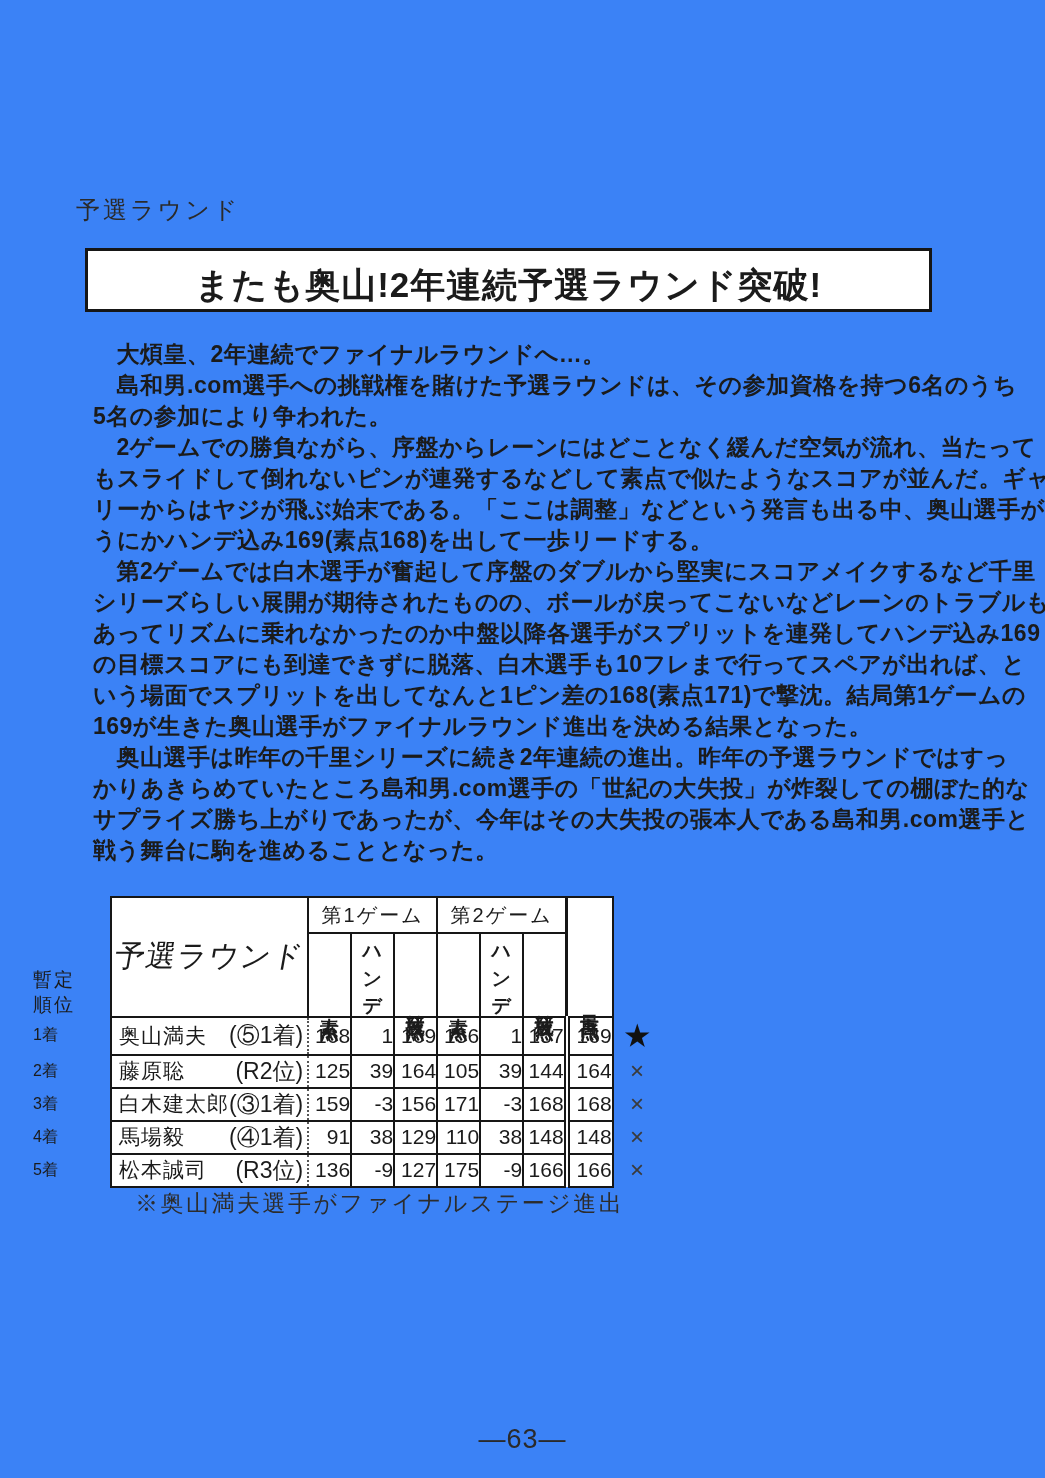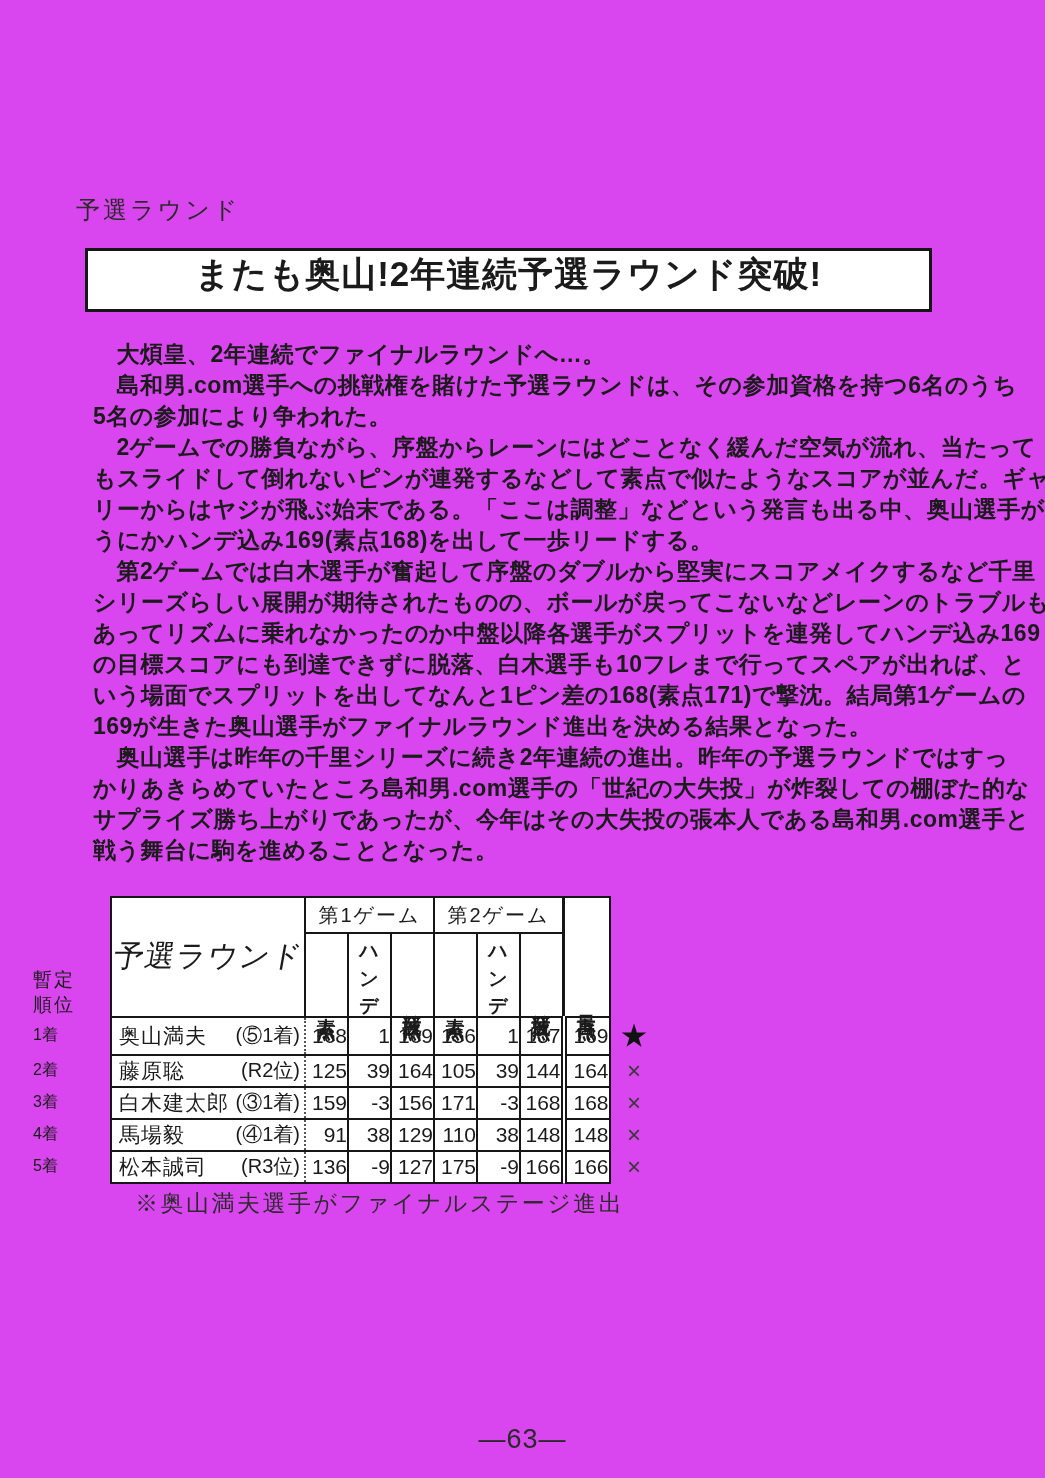--- a/index.html
+++ b/index.html
@@ -1,33 +1,33 @@
 <!DOCTYPE html>
 <html lang="ja"><head>
 <meta charset="utf-8">
 <style>
   html,body{margin:0;padding:0;}
   body{
     width:1045px;height:1478px;background:#ffffff;position:relative;
     font-family:"Liberation Sans",sans-serif;color:#1b1b1b;
     -webkit-font-smoothing:antialiased;
   }
-  .page{position:absolute;inset:0;background:#d946ef;overflow:hidden;}
+  .page{position:absolute;inset:0;background:#3b82f6;overflow:hidden;}
 
   
   .section-label{
     position:absolute;left:76px;top:194px;
     font-size:24px;letter-spacing:3px;color:#2a2a2a;
   }
 
   
   .title-box{
     position:absolute;left:85px;top:248px;width:841px;height:58px;
     border:3px solid #161616;background:#fff;
-    display:flex;align-items:flex-start;justify-content:center;
+    display:flex;align-items:flex-end;justify-content:center;
   }
   .title-box .headline{
     font-size:35px;font-weight:bold;letter-spacing:1px;white-space:nowrap;
   }
 
   
   .article{position:absolute;left:85px;top:339px;width:930px;margin-left:8px;}
   .article .line{
     font-size:23px;font-weight:bold;line-height:31px;
     white-space:nowrap;letter-spacing:0.5px;
@@ -59,21 +59,21 @@
     display:inline-block;padding-bottom:4px;font-weight:bold;
   }
   .best-head{border-left:3px solid #161616;}
 
   .name-cell{
     border-right:2px dotted #555;font-size:21px;
   }
   .name-flex{display:flex;justify-content:space-between;align-items:center;
     padding:0 4px 0 7px;}
   .nm{letter-spacing:1px;white-space:nowrap;}
-  .sd{font-size:20px;white-space:nowrap;}
+  .sd{font-size:23px;white-space:nowrap;}
 
   .num{font-size:21px;text-align:right;padding-right:6px;white-space:nowrap;}
   .dotl{border-left:2px dotted #555;}
   .soll{border-left:2px solid #161616;}
   .best-cell{border-left:6px double #161616;}
 
   tr.data-row{height:32px;}
   tr.sub-row{height:64px;}
 
   .mark{font-size:24px;color:#3a3a3a;}

